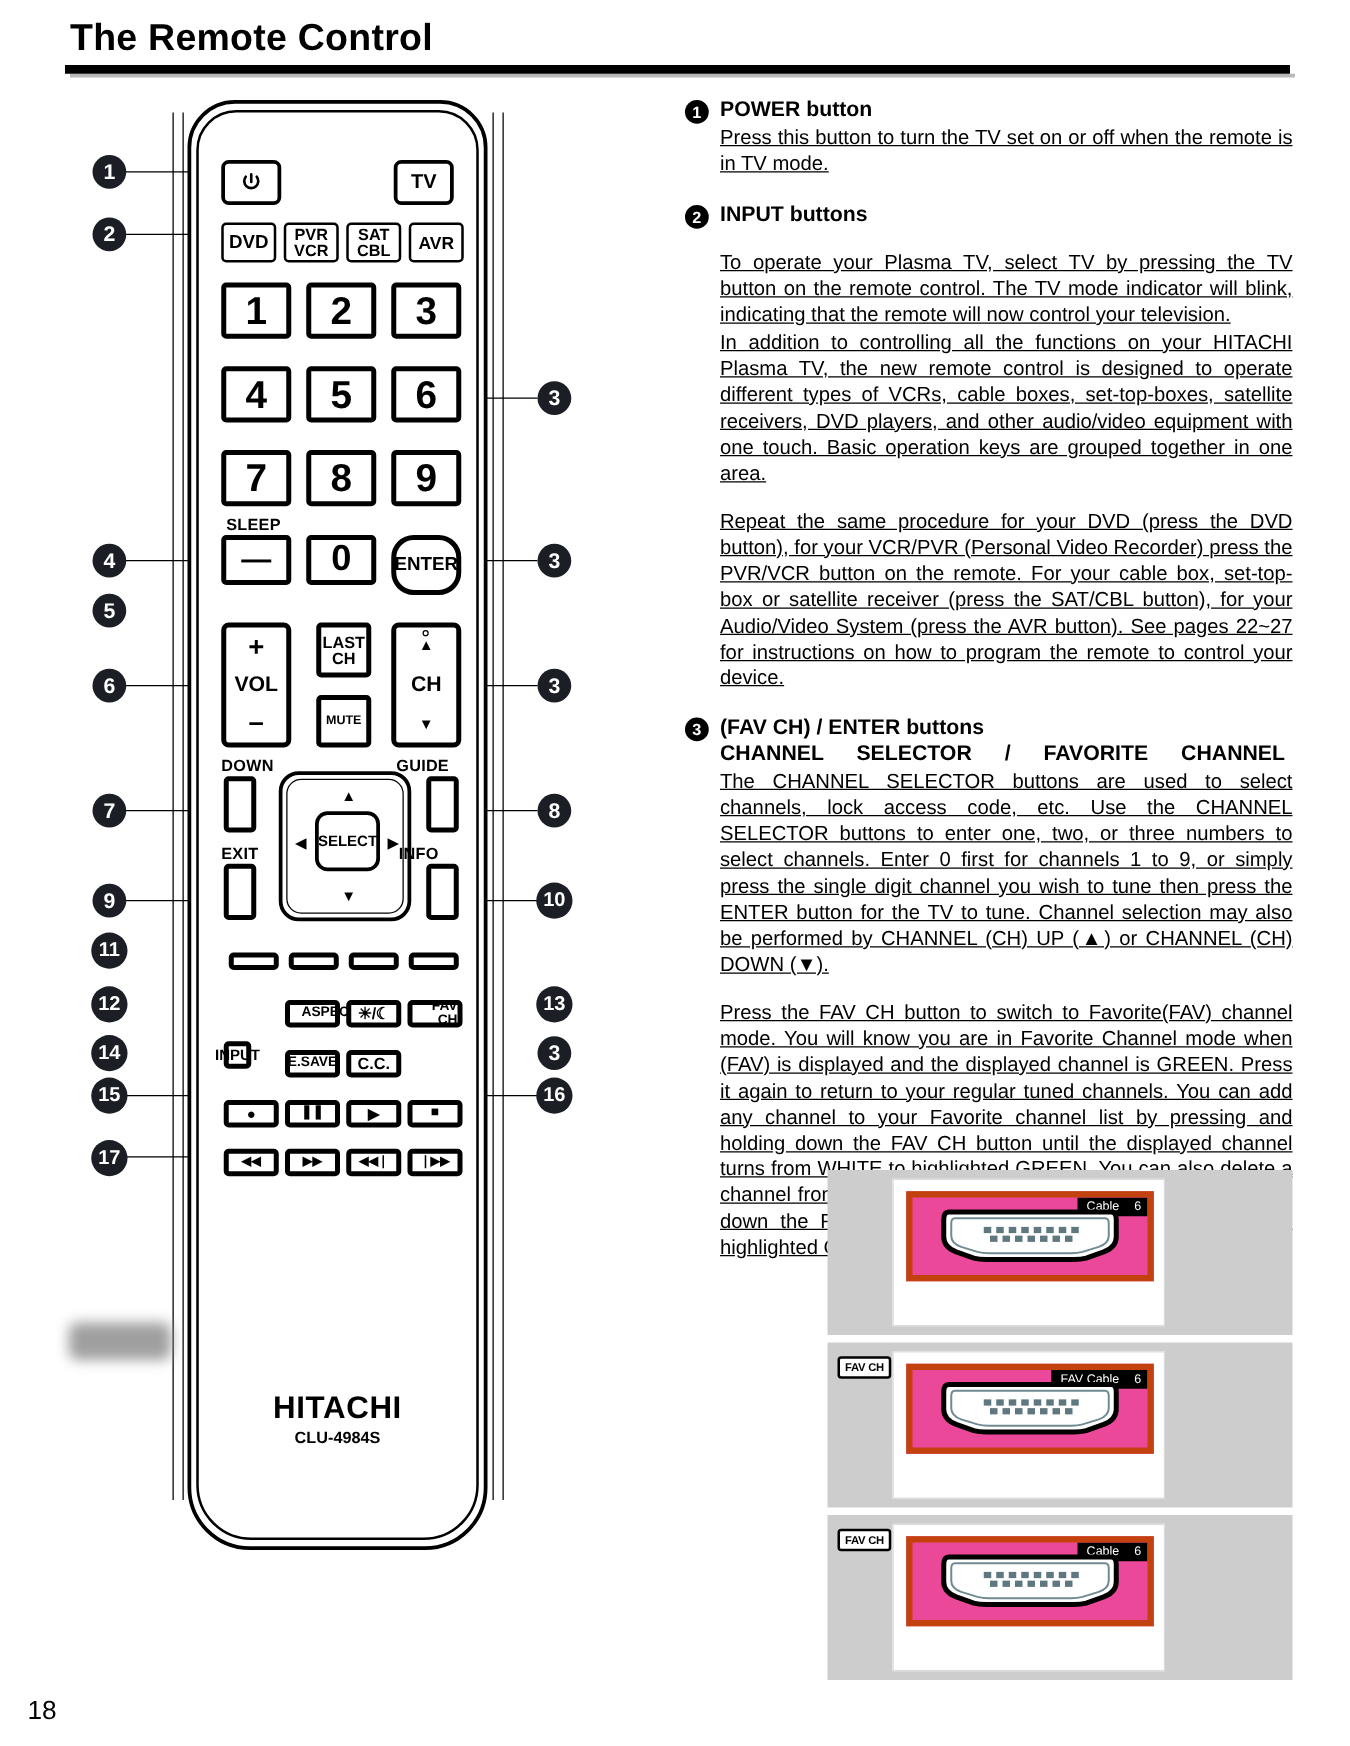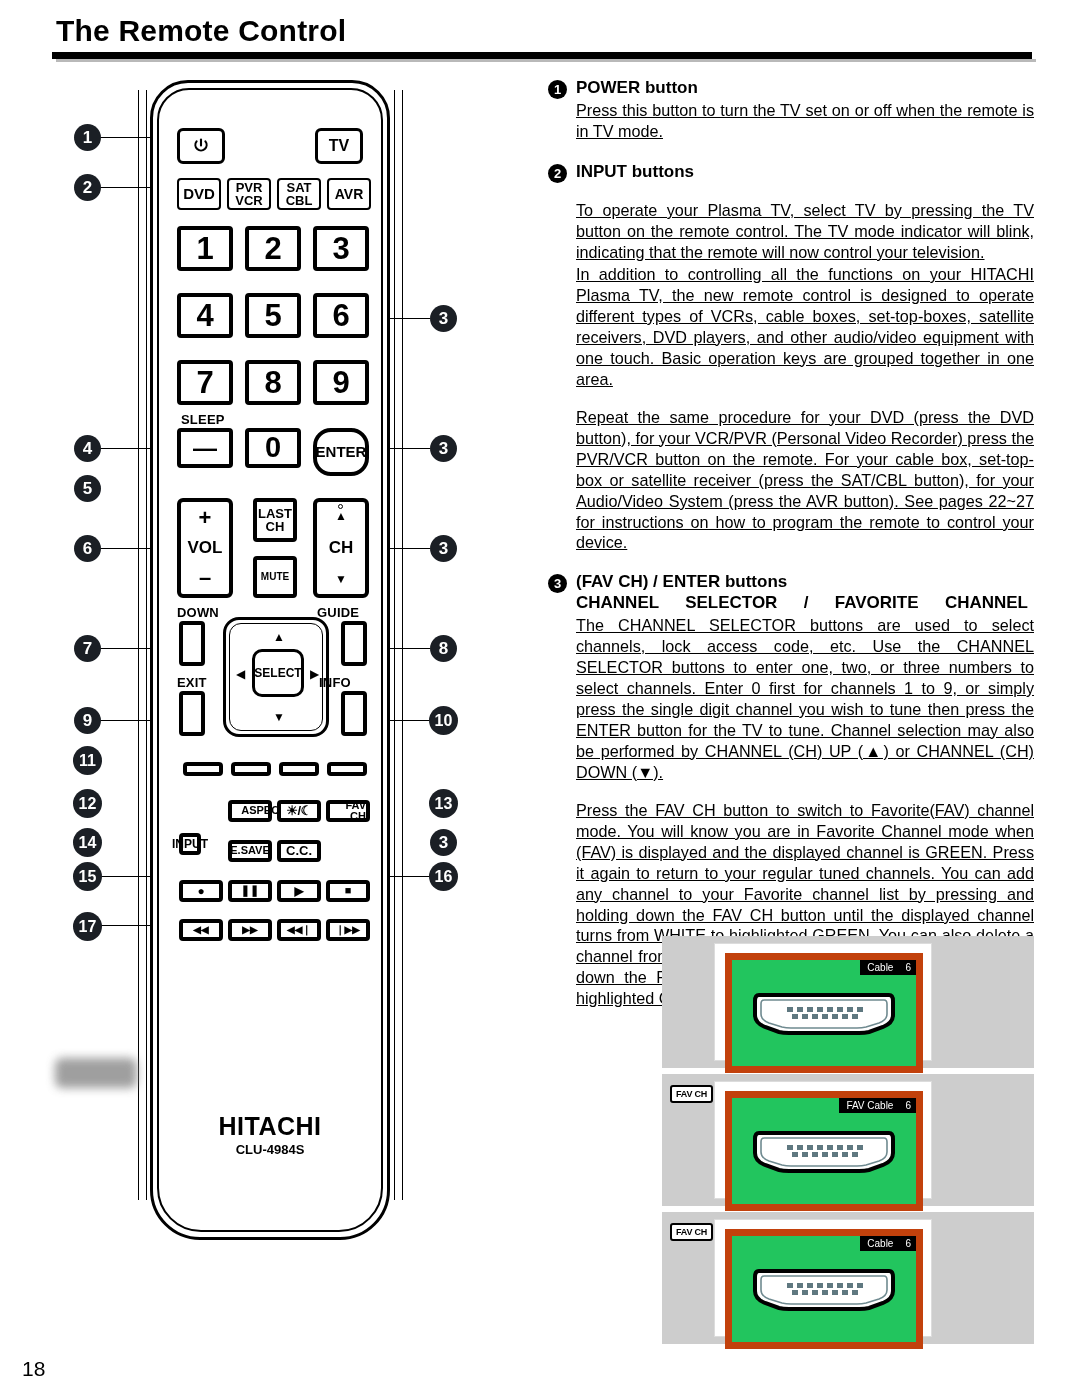--- a/index.html
+++ b/index.html
@@ -213,23 +213,23 @@
     position: absolute;
     left: 52px; top: 7px;
     width: 218px; height: 118px;
     background: #fff;
     border: 1px solid #dcdcdc;
     display: flex; align-items: center; justify-content: center;
   }
   .tv-screen {
     position: absolute;
     left: 10px; top: 9px;
-    width: 198px; height: 120px;
-    border: 7px solid #c2410c;
-    background: #22c55e;
+    width: 198px; height: 72px;
+    border: 5px solid #c2410c;
+    background: #ec4899;
     overflow: hidden;
   }
   .osd {
     position: absolute;
     right: 0; top: 0;
     background: #000;
     color: #fff;
     font-size: 10px;
     padding: 2px 5px 2px 7px;
     display: flex;

